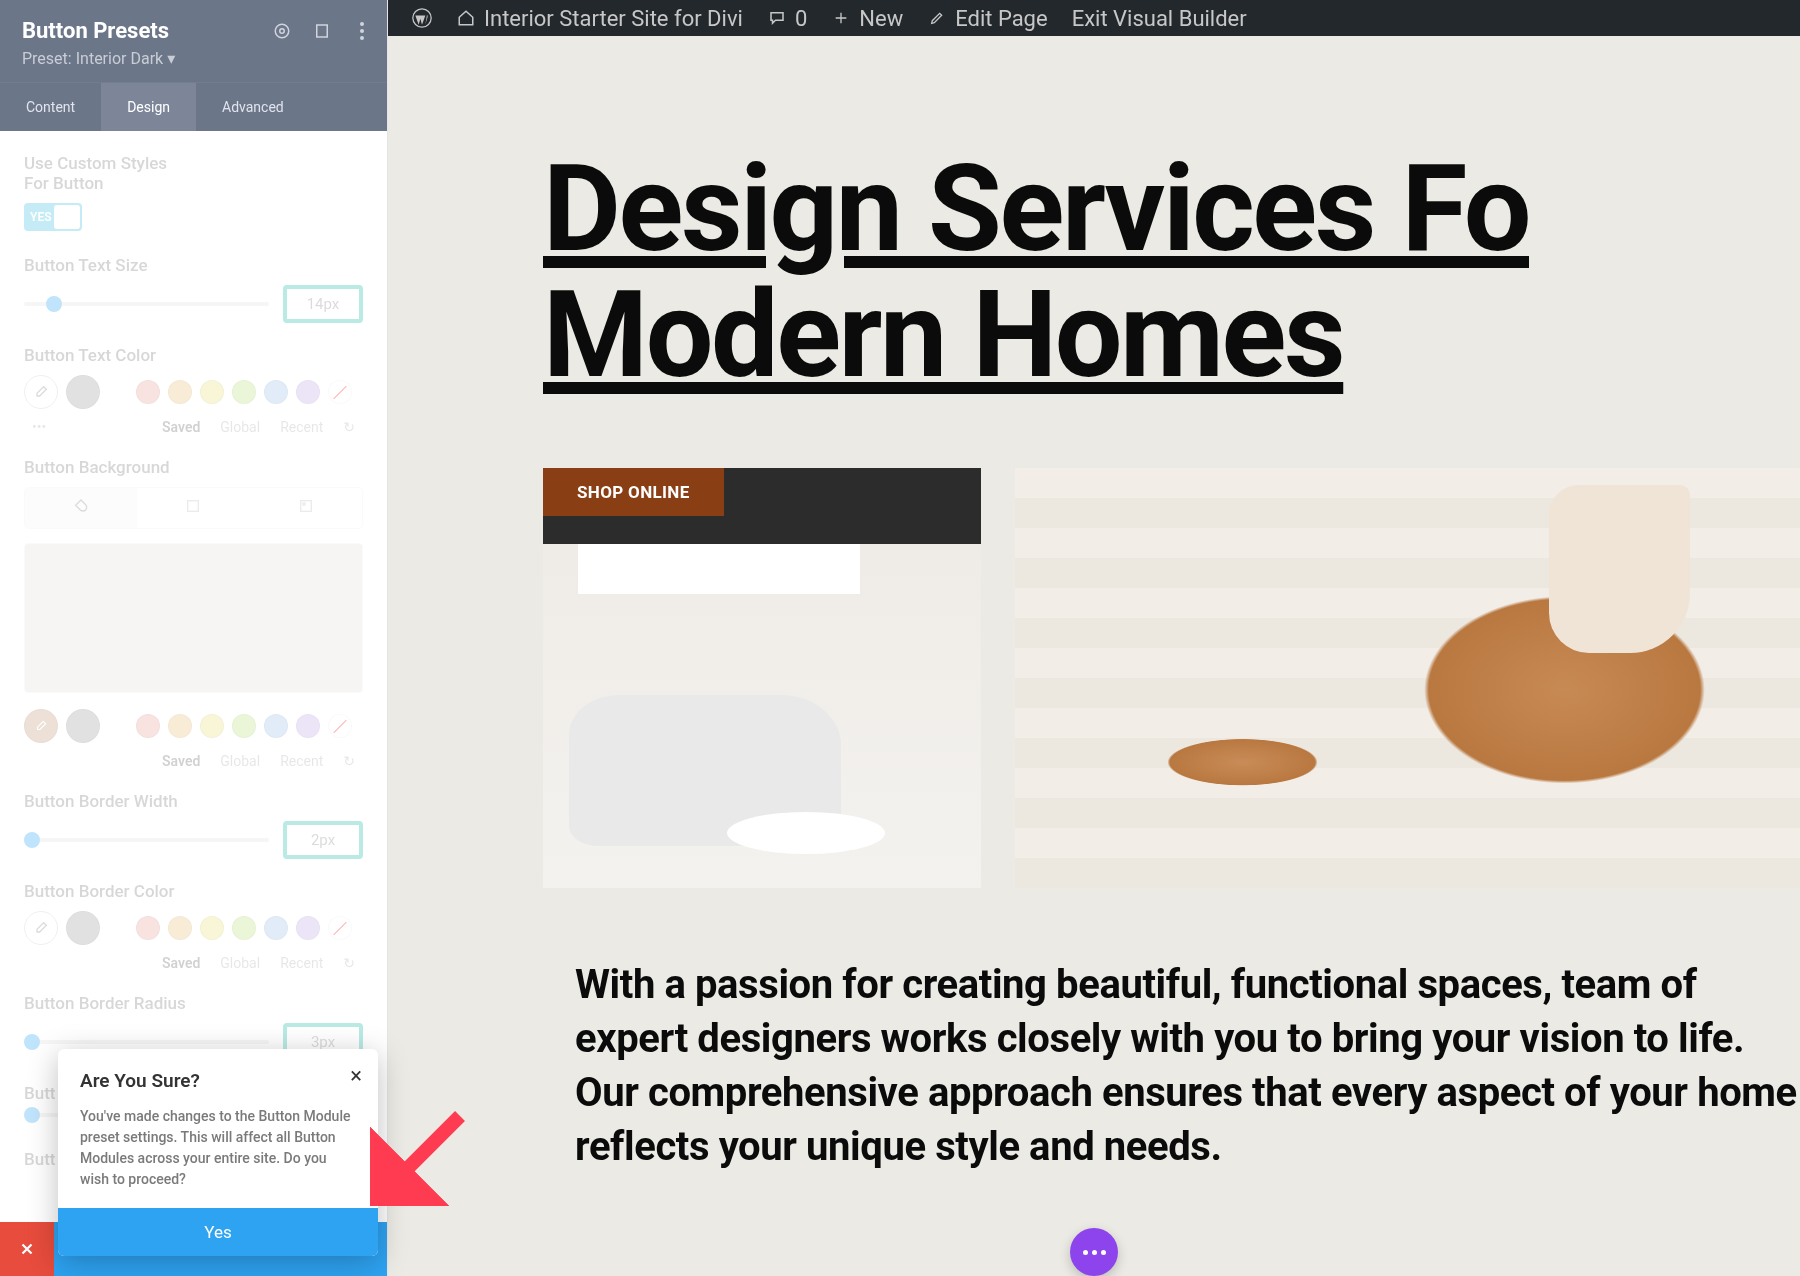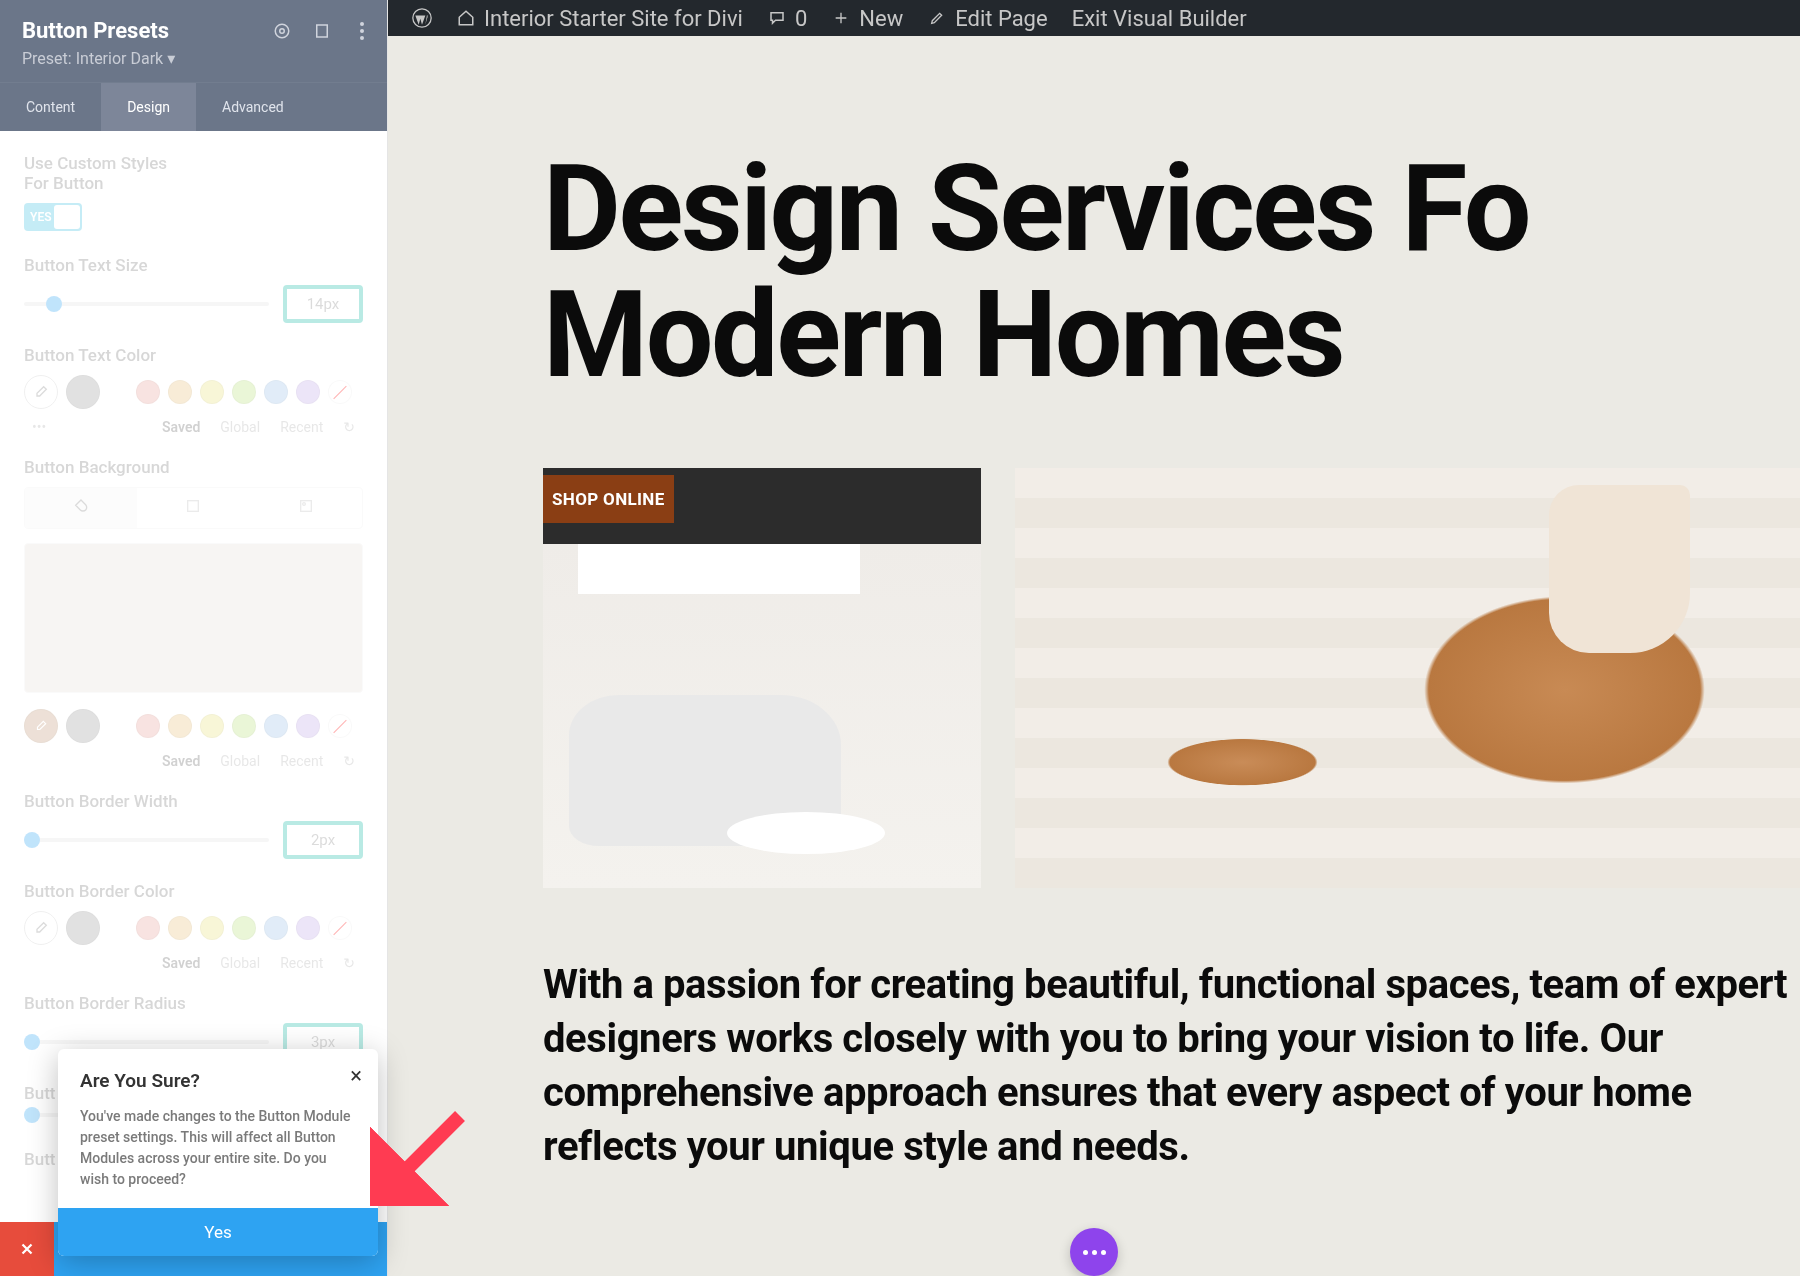--- a/index.html
+++ b/index.html
@@ -56,27 +56,27 @@
 .dialog-title { font-size:19px; font-weight:600; color:#333; margin-bottom:14px;}
 .dialog-close { position:absolute; right:16px; top:14px; font-size:22px; color:#333; cursor:pointer;}
 .dialog-body { font-size:14px; color:#7a7a7a; line-height:1.5; margin-bottom:18px; font-weight:500;}
 .dialog-yes { margin:0 -22px; background:#2ea3f2; color:#fff; text-align:center; padding:14px 0; font-size:17px; cursor:pointer; border-radius:0 0 6px 6px;}
 
 
 .arrow { position:absolute; left:370px; bottom:70px; z-index:60; pointer-events:none;}
 
 
 .canvas { position:absolute; left:388px; top:36px; right:0; bottom:0; background:#ebeae4; overflow:hidden; padding: 110px 0 0 155px;}
-.hero-title { font-size:120px; font-weight:700; color:#0b0b0b; line-height:1.05; letter-spacing:-0.02em;}
+.hero-title { font-size:120px; font-weight:700; color:#0b0b0b; line-height:1.05; letter-spacing:-0.02em;text-decoration:underline;}
 .hero-row { display:flex; gap:34px; margin-top:70px;}
 .hero-img { position:relative; background:#ddd; height:420px;}
 .hero-img.left { width:438px;}
 .hero-img.right { flex:1;}
-.shop-btn { position:absolute; left:0; top:7px; background:#8a3e14; color:#fff; padding:14px 9px; font-weight:700; font-size:17px; letter-spacing:0.02em;}
-.hero-para { font-size:40px; font-weight:700; color:#0b0b0b; margin-top:70px; line-height:1.35; letter-spacing:-0.01em;}
+.shop-btn { position:absolute; left:0; top:0; background:#8a3e14; color:#fff; padding:14px 34px; font-weight:700; font-size:17px; letter-spacing:0.02em;}
+.hero-para { font-size:40px; font-weight:700; color:#0b0b0b; margin-top:70px; line-height:1.35; letter-spacing:-0.01em;margin-left:32px;}
 .fab { position:absolute; bottom:0px; left:50%; transform:translateX(-50%); width:48px; height:48px; background:#8e44ec; border-radius:50%; display:flex; align-items:center; justify-content:center; box-shadow:0 4px 12px rgba(0,0,0,0.2); cursor:pointer;}
 .fab-dots { display:flex; gap:4px;}
 .fab-dots span{ width:5px; height:5px; background:#fff; border-radius:50%;}
 
 
 .photo-left { background: linear-gradient(to bottom, #2c2c2c 0%, #2c2c2c 18%, #efece8 18%, #f4f2ee 100%);}
 .photo-left::before { content:""; position:absolute; left:8%; top:18%; width:38%; height:12%; background:#fff; box-shadow: 58px 0 0 #fff, 116px 0 0 #fff;}
 .photo-left .sofa { position:absolute; left:6%; bottom:10%; width:62%; height:36%; background:#e9e9e9; border-radius:50px 60px 30px 30px / 40px 50px 20px 20px;}
 .photo-left .table { position:absolute; left:42%; bottom:8%; width:36%; height:10%; background:#fff; border-radius:50%;}
 .photo-right { background: repeating-linear-gradient(#f2ede7, #f2ede7 30px, #ece7df 30px, #ece7df 60px);}

